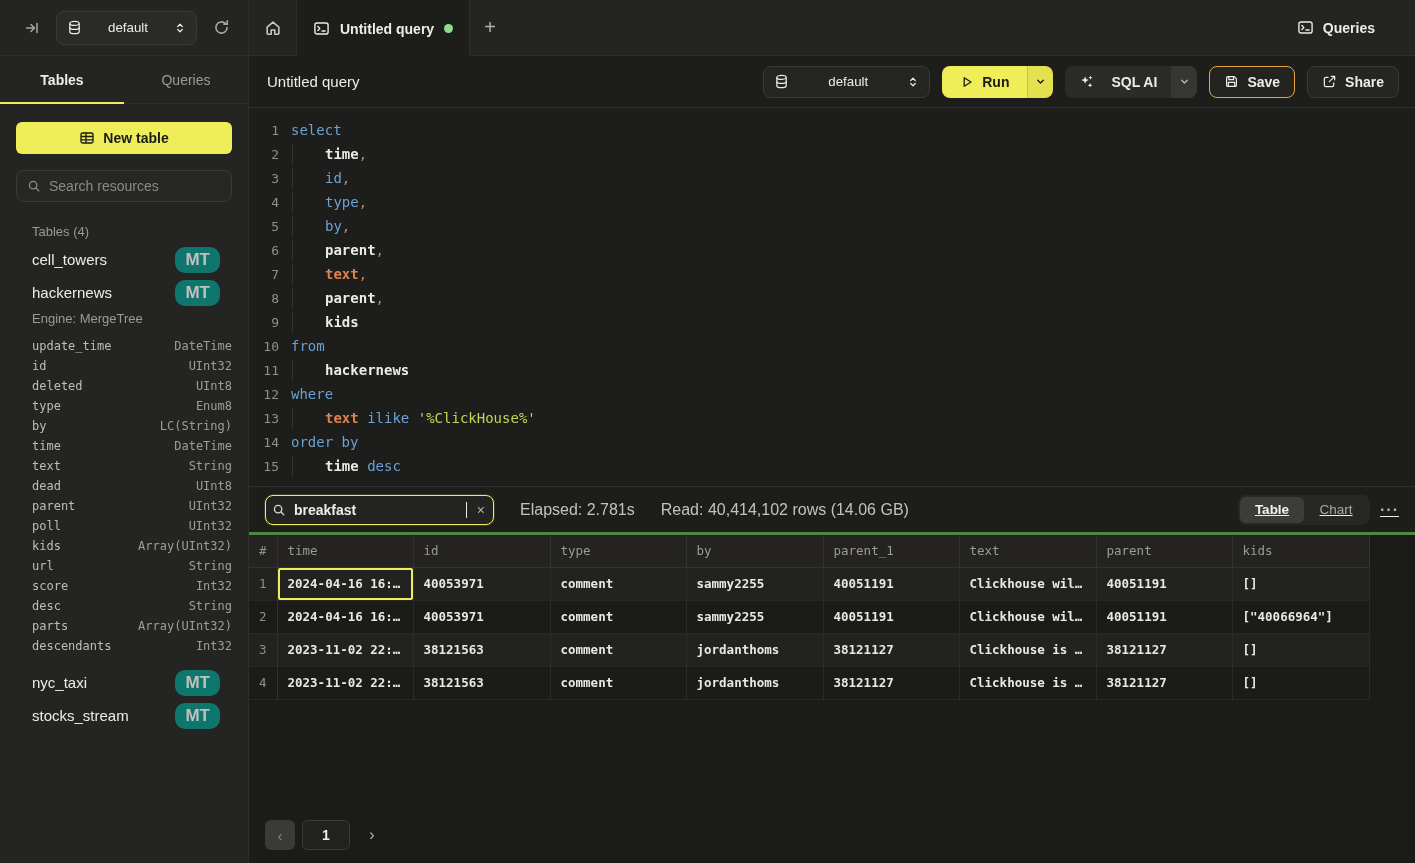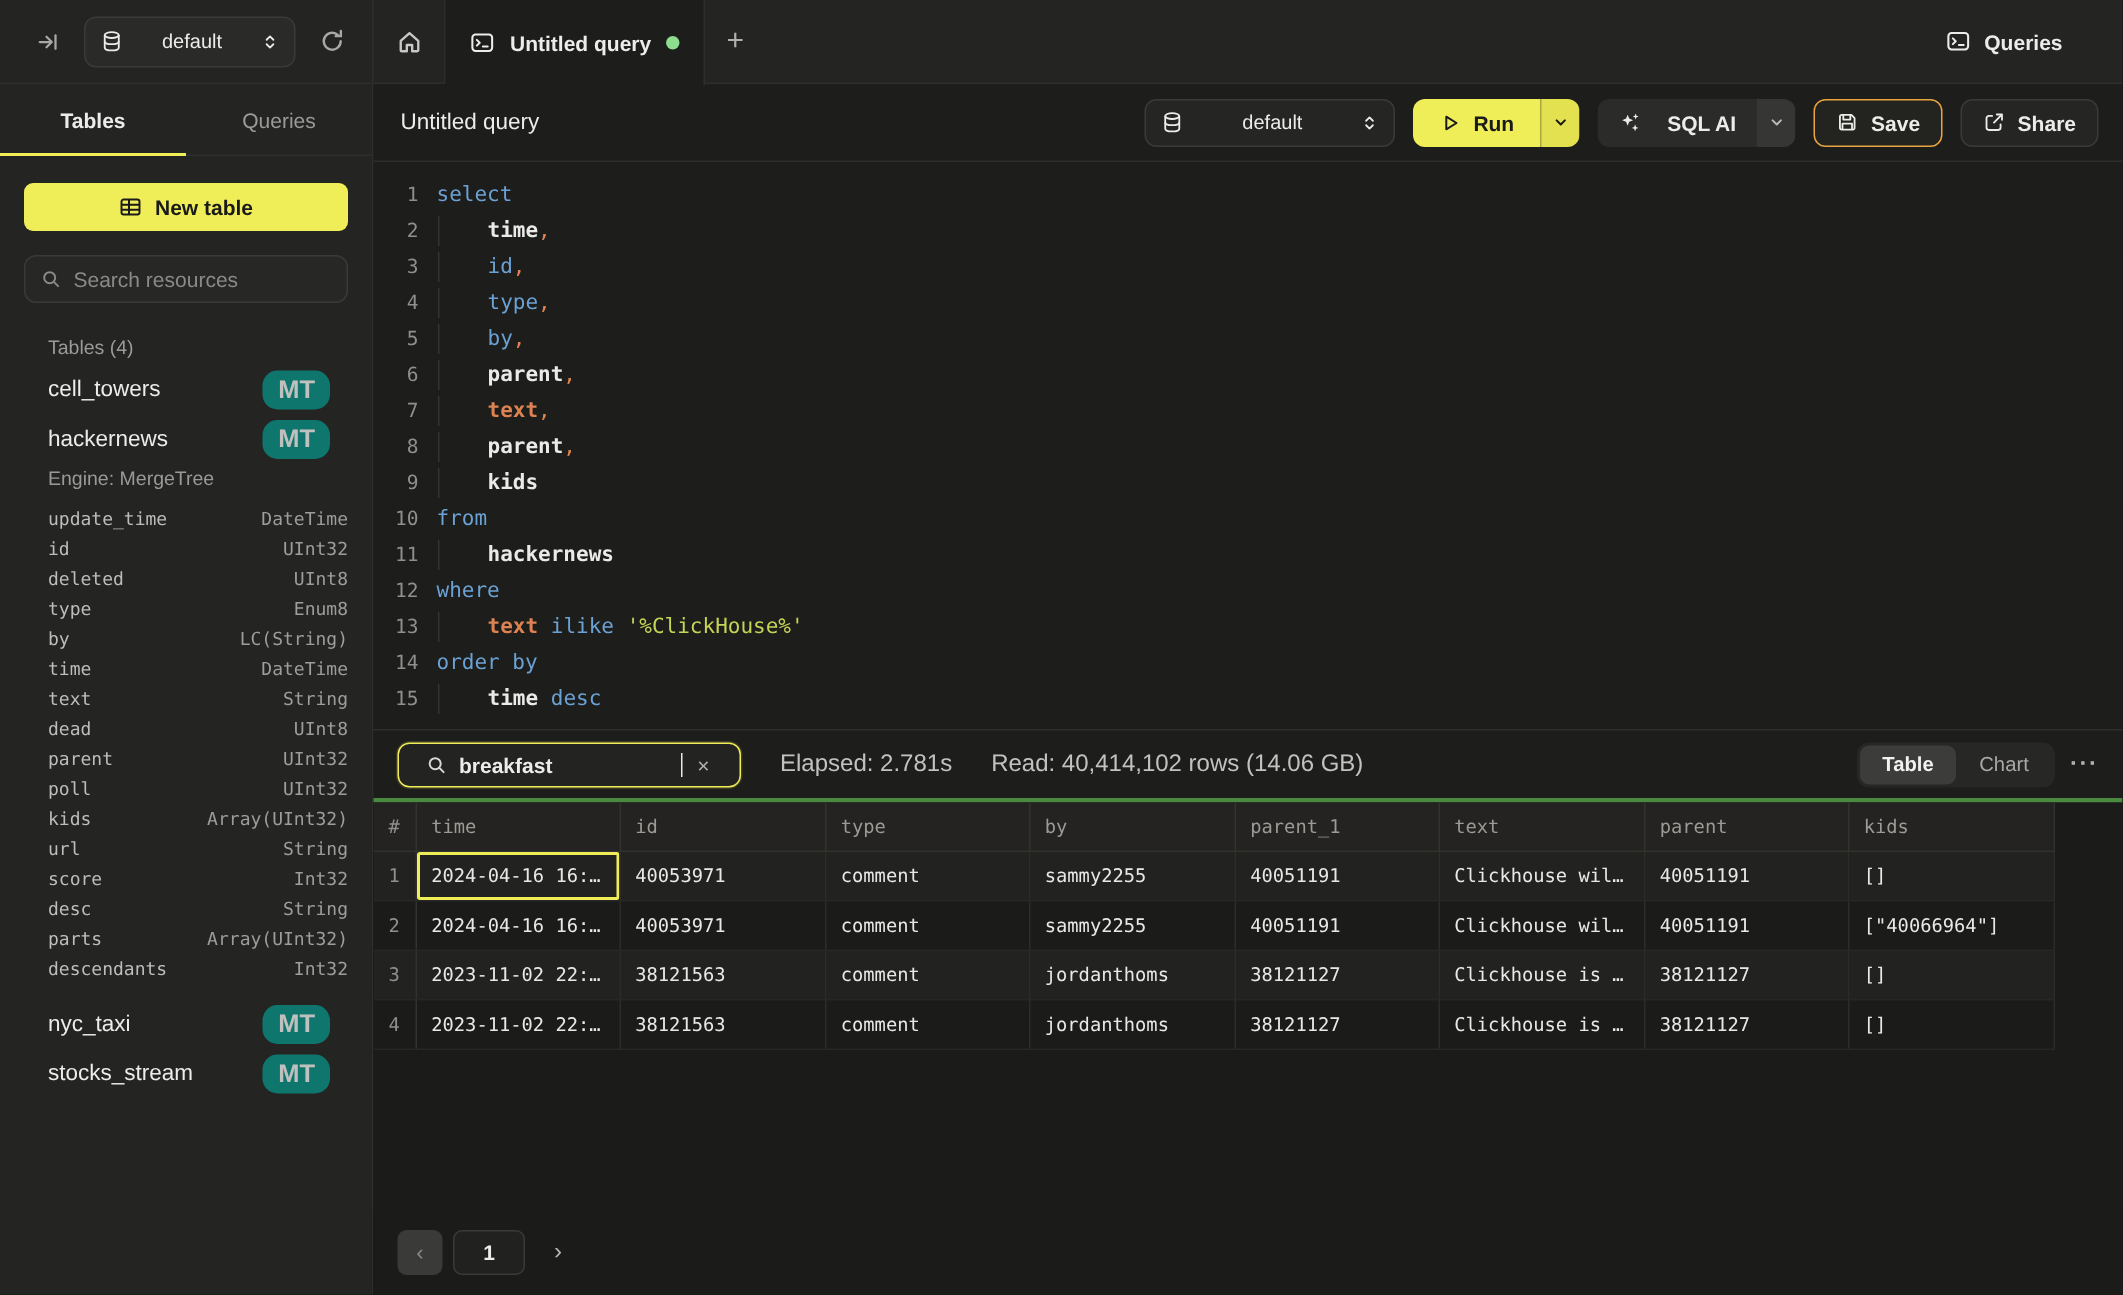--- a/index.html
+++ b/index.html
@@ -91,35 +91,35 @@
   .line.ind .code::before{content:"";position:absolute;left:1px;top:-2px;bottom:-2px;width:1px;background:#33332f;}
   .tok-kw{color:var(--kw);}
   .tok-col{color:#eaeae8;font-weight:700;}
   .tok-fld{color:var(--orange);font-weight:700;}
   .tok-punc{color:var(--orange);}
   .tok-str{color:var(--str);}
   .tok-plain{color:var(--txt);}
 
   
   .res-toolbar{height:46px;flex:none;display:flex;align-items:center;gap:26px;padding:0 16px;border-top:1px solid var(--border);}
-  .res-search{width:229px;height:30px;display:flex;align-items:center;gap:8px;padding:0 18px;background:#232321;border:1px solid var(--accent);border-radius:8px;box-shadow:0 0 0 1px rgba(240,238,88,.15);}
+  .res-search{width:229px;height:30px;display:flex;align-items:center;gap:8px;padding:0 6px;background:#232321;border:1px solid var(--accent);border-radius:8px;box-shadow:0 0 0 1px rgba(240,238,88,.15);}
   .res-search input{flex:1;min-width:0;background:none;border:none;outline:none;color:var(--txt);font-weight:600;font-size:14px;font-family:"Liberation Sans",sans-serif;border-right:1px solid #e8e8e6;}
   .res-search .clear{background:none;border:none;color:#b0b0ae;font-size:14px;cursor:pointer;padding:0 2px;}
   .stat{color:#c2c2c0;font-size:16px;}
-  .res-right{margin-left:auto;display:flex;align-items:center;gap:10px;}
+  .res-right{margin-left:auto;display:flex;align-items:center;gap:10px;text-decoration:underline;}
   .seg{display:flex;background:#272725;border-radius:8px;padding:2px;}
   .seg button{width:64px;height:26px;border:none;border-radius:6px;background:none;color:#a8a8a6;font-size:13.5px;cursor:pointer;font-family:"Liberation Sans",sans-serif;}
   .seg button.active{background:#3c3c3a;color:#f2f2f0;font-weight:600;}
   .more-btn{background:none;border:none;color:#b0b0ae;font-size:16px;font-weight:700;letter-spacing:1px;cursor:pointer;}
   .greenbar{height:3px;flex:none;background:var(--green);}
 
   .res-area{flex:1;background:var(--results);overflow:hidden;display:flex;flex-direction:column;}
   table.grid{border-collapse:collapse;table-layout:fixed;width:1120px;font-family:"DejaVu Sans Mono",monospace;font-size:12.5px;}
   .grid th{height:32px;background:#242321;color:#9a9a97;font-weight:400;text-align:left;padding:0 10px;border-right:1px solid #32322f;border-bottom:1px solid #32322f;}
-  .grid td{height:33px;color:#e8e8e6;font-weight:400;padding:0 10px;border-right:1px solid #2c2c29;border-bottom:1px solid #272724;overflow:hidden;white-space:nowrap;text-overflow:ellipsis;}
+  .grid td{height:33px;color:#e8e8e6;font-weight:700;padding:0 10px;border-right:1px solid #2c2c29;border-bottom:1px solid #272724;overflow:hidden;white-space:nowrap;text-overflow:ellipsis;}
   .grid th.num,.grid td.num{text-align:center;padding:0 2px;color:#8f8f8d;font-weight:400;border-right:1px solid #32322f;}
   .grid tr.odd td{background:#222220;}
   .grid tr.even td{background:#1b1b19;}
   .grid td.selected{box-shadow:inset 0 0 0 2px var(--accent);border-radius:2px;}
 
   .res-footer{height:56px;flex:none;display:flex;align-items:center;padding:0 16px;background:var(--results);}
   .rowcount{color:#b0b0ae;font-size:13.5px;flex:1;}
   .pager{display:flex;align-items:center;gap:7px;}
   .pg-prev{width:30px;height:30px;border-radius:6px;border:none;background:#3a3a38;color:#88888六;color:#888886;font-size:15px;cursor:default;}
   .pg-page{width:48px;height:30px;border-radius:6px;background:#212120;border:1px solid var(--border2);color:var(--txt);display:flex;align-items:center;justify-content:center;font-size:14px;font-weight:600;}

